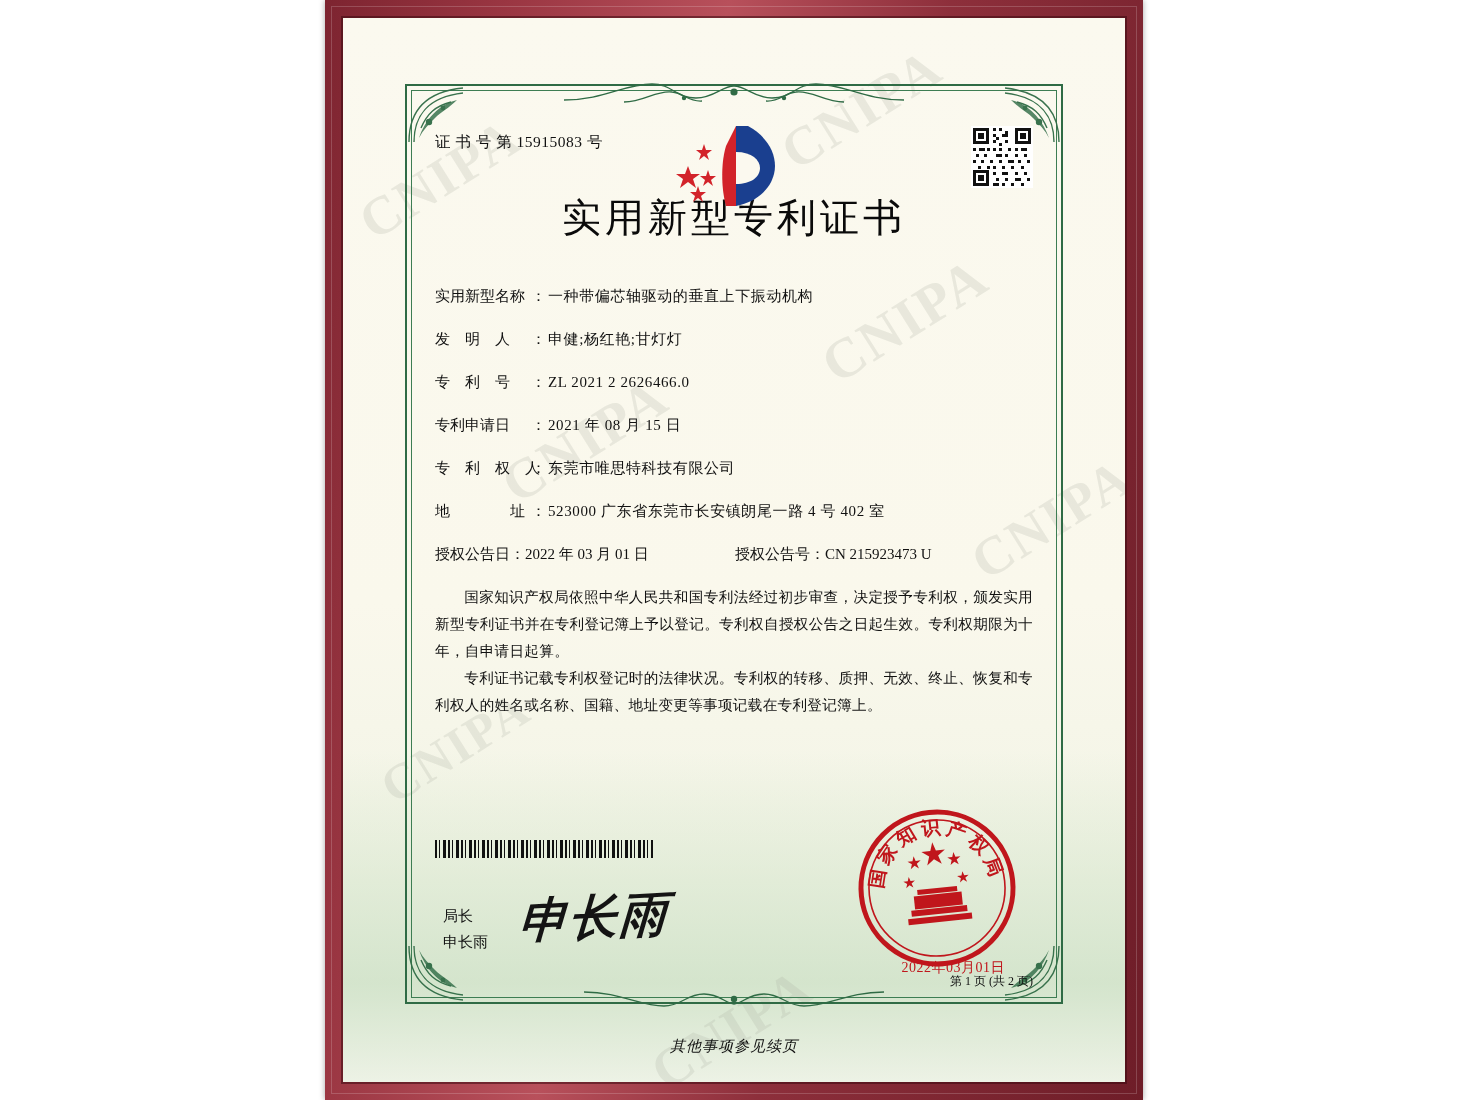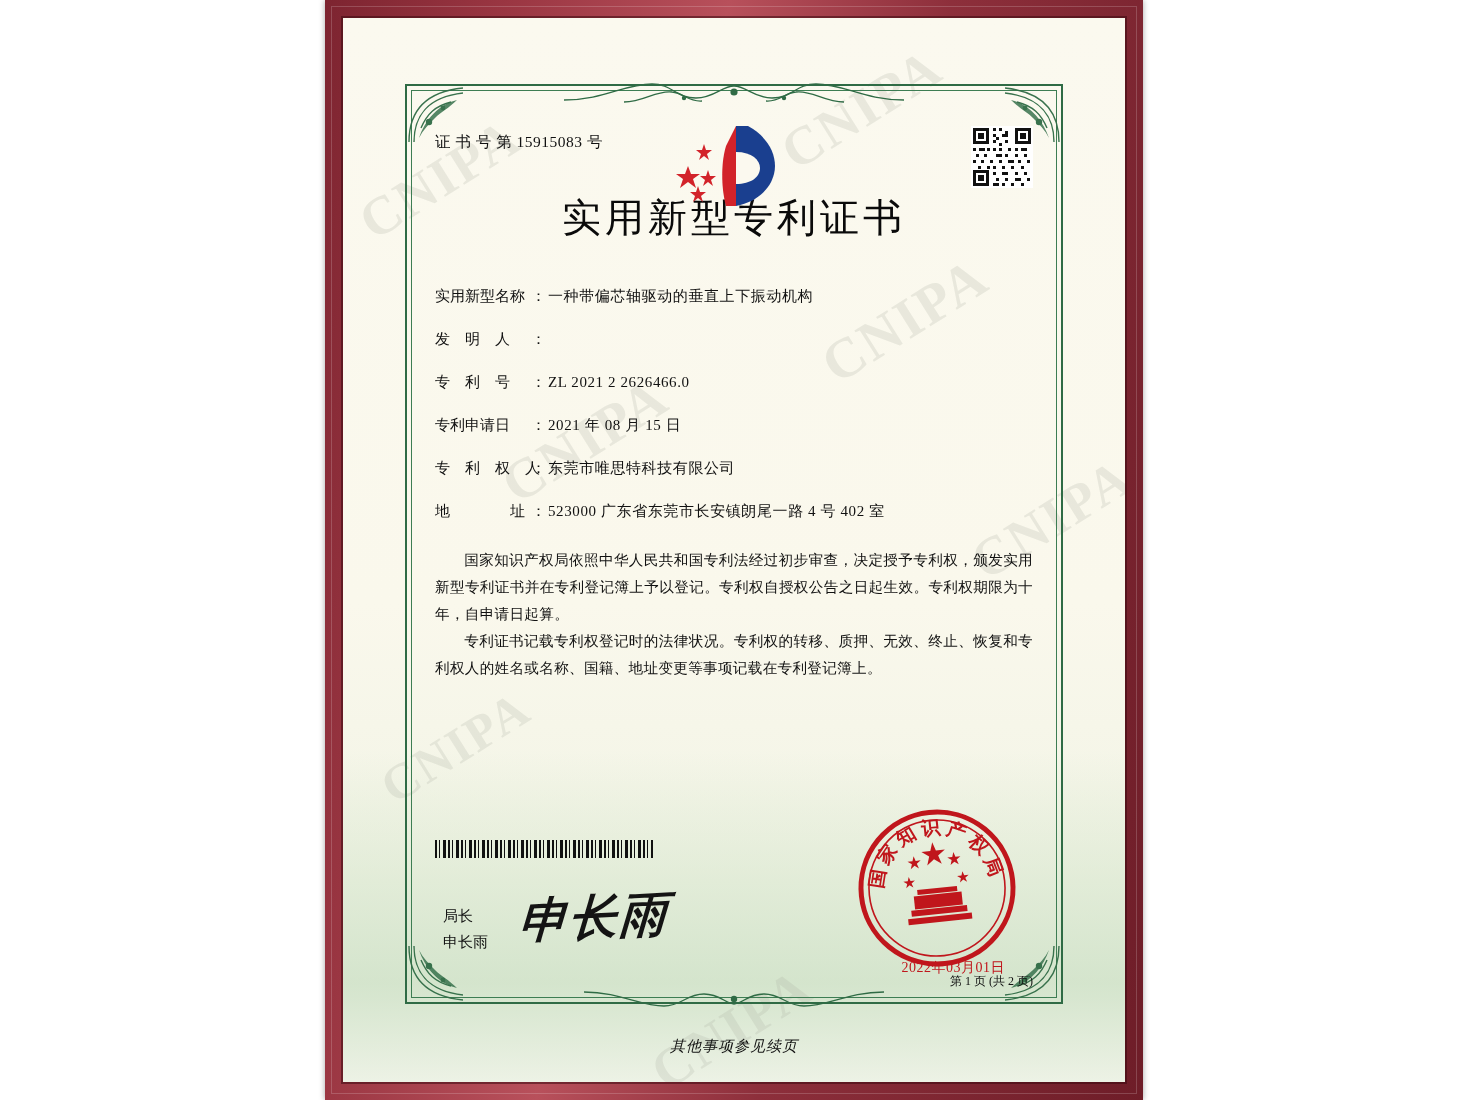--- a/index.html
+++ b/index.html
@@ -456,20 +456,21 @@
 
       <div class="field-row">
         <span class="f-label">实用新型名称</span>
         <span class="f-colon">：</span>
         <span class="f-value">一种带偏芯轴驱动的垂直上下振动机构</span>
       </div>
 
       <div class="field-row">
         <span class="f-label">发　明　人</span>
         <span class="f-colon">：</span>
+        <span class="f-value">申健;杨红艳;甘灯灯</span>
       </div>
 
       <div class="field-row">
         <span class="f-label">专　利　号</span>
         <span class="f-colon">：</span>
         <span class="f-value">ZL 2021 2 2626466.0</span>
       </div>
 
       <div class="field-row">
         <span class="f-label">专利申请日</span>
@@ -482,20 +483,28 @@
         <span class="f-colon">：</span>
         <span class="f-value">东莞市唯思特科技有限公司</span>
       </div>
 
       <div class="field-row">
         <span class="f-label">地　　　　址</span>
         <span class="f-colon">：</span>
         <span class="f-value">523000 广东省东莞市长安镇朗尾一路 4 号 402 室</span>
       </div>
 
+      <div class="row-two">
+        <span class="seg1">
+          <span>授权公告日</span><span>：</span><span>2022 年 03 月 01 日</span>
+        </span>
+        <span class="seg2">
+          <span>授权公告号</span><span>：</span><span>CN 215923473 U</span>
+        </span>
+      </div>
     </div>
 
     <div class="paragraphs">
       <p>国家知识产权局依照中华人民共和国专利法经过初步审查，决定授予专利权，颁发实用新型专利证书并在专利登记簿上予以登记。专利权自授权公告之日起生效。专利权期限为十年，自申请日起算。</p>
       <p>专利证书记载专利权登记时的法律状况。专利权的转移、质押、无效、终止、恢复和专利权人的姓名或名称、国籍、地址变更等事项记载在专利登记簿上。</p>
     </div>
 
     <div class="barcode"></div>
 
     <div class="sign-block">

